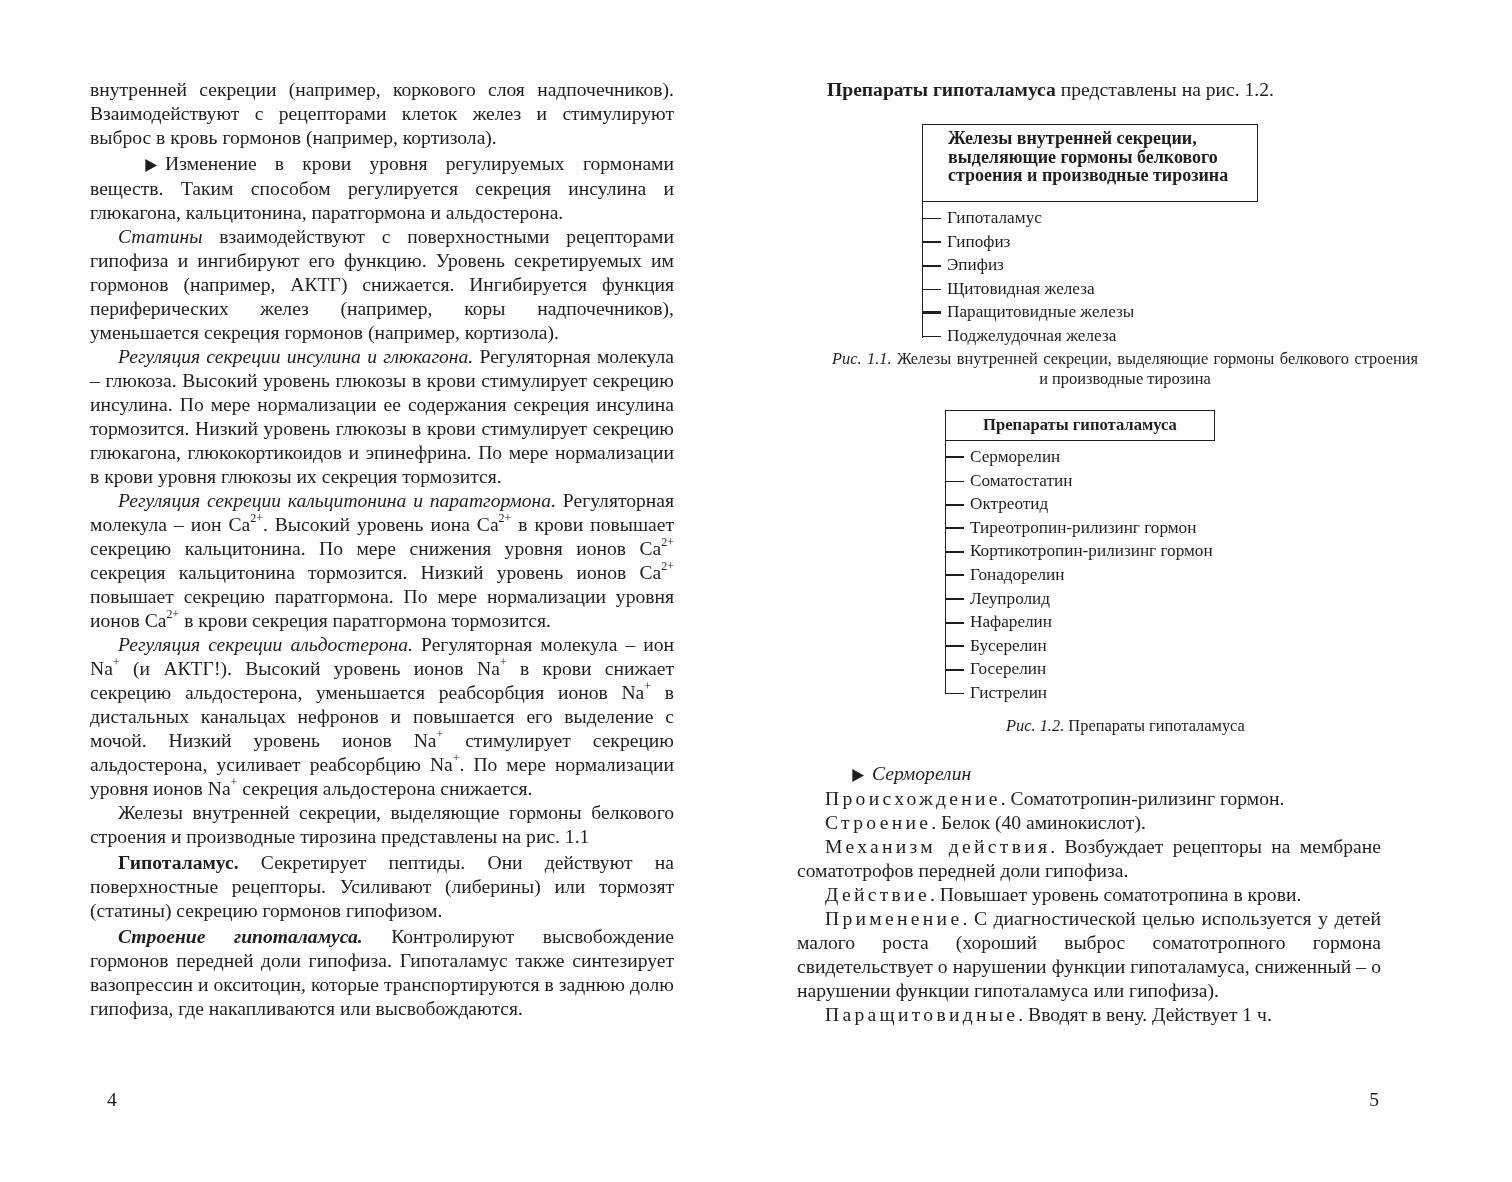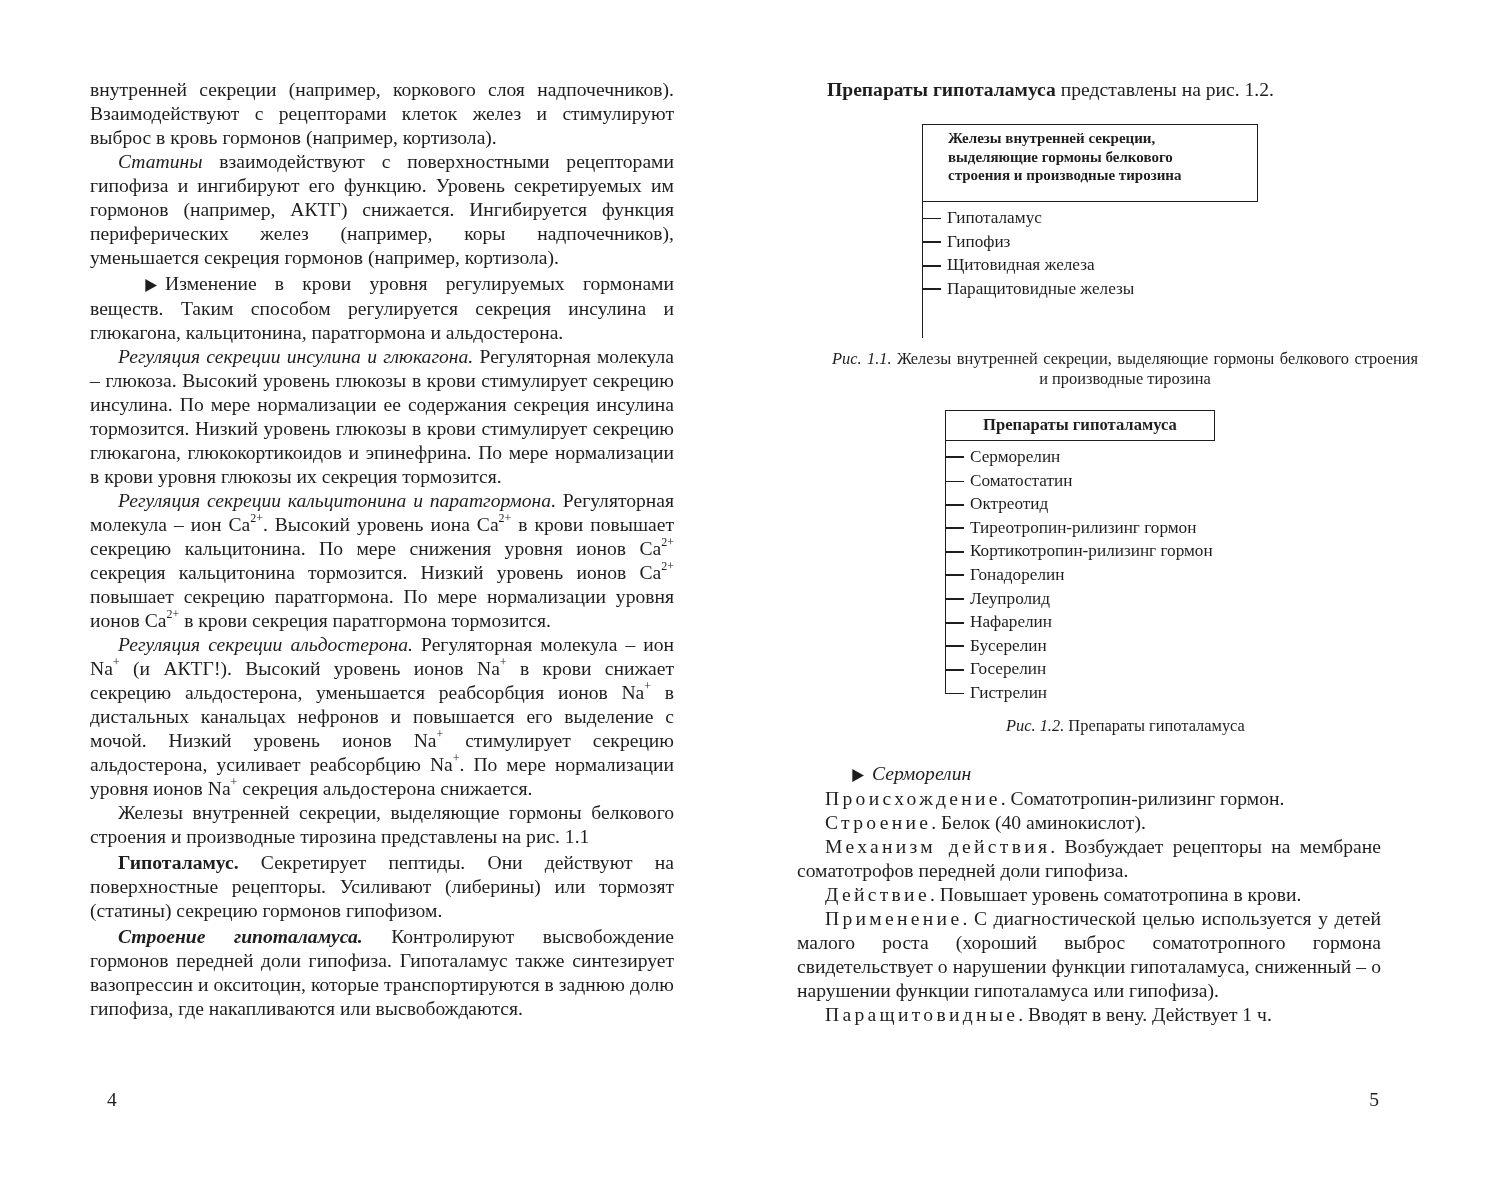--- a/index.html
+++ b/index.html
@@ -22,43 +22,43 @@
   .spaced { letter-spacing: 3.3px; }
 
   .pagenum { position: absolute; top: 1089px; font-size: 19.6px; }
   .pn-left { left: 107px; }
   .pn-right { right: 109px; }
 
   
   .diagram { position: absolute; font-size: 17.2px; line-height: 23.6px; }
   .diagram .box { border: 1.6px solid #1e1e1e; font-weight: bold; box-sizing: border-box; }
   .d1 { left: 190px; top: 124px; }
-  .d1 .box { width: 336px; height: 78px; padding: 4px 7px 0 25px; line-height: 18.5px; font-size: 15px; }
+  .d1 .box { width: 336px; height: 78px; padding: 4px 7px 0 25px; line-height: 18.5px; font-size: 18px; }
   .d2 { left: 213px; top: 410px; }
   .d2 .box { width: 270px; height: 31px; text-align: center; font-size: 16.6px; line-height: 27px; }
   .tree { position: relative; margin-left: 0; }
   .tree .spine { position: absolute; left: 0; top: 0; width: 1.4px; background: #1e1e1e; }
   .tree .item { position: relative; padding-left: 25px; height: 23.6px; white-space: nowrap; }
   .tree .item::before { content: ""; position: absolute; left: 0; top: 12px; width: 19px; height: 1.4px; background: #1e1e1e; }
   .tree .item.bold-tick::before { height: 2.4px; top: 11px; }
 
   .caption { position: absolute; font-size: 16.4px; line-height: 20px; text-align: justify; }
   .cap1 { left: 64px; top: 349px; width: 586px; text-align-last: center; margin-left: 36px; }
   .cap2 { left: 228px; top: 716px; width: 400px; margin-left: 46px; }
 </style>
 </head>
 <body>
 
 <div class="page page-left">
   <div class="col left-col">
     <p class="p" style="text-indent:0"><span>внутренней секреции (например, коркового слоя надпочечников). Взаимодействуют с рецепторами клеток желез и стимулируют выброс в кровь гормонов (например, кортизола).</span></p>
 
+    <p class="p gap"><span class="arrow">▶</span><span>Изменение в крови уровня регулируемых гормонами веществ. Таким способом регулируется секреция инсулина и глюкагона, кальцитонина, паратгормона и альдостерона.</span></p>
+
     <p class="p"><i>Статины</i><span> взаимодействуют с поверхностными рецепторами гипофиза и ингибируют его функцию. Уровень секретируемых им гормонов (например, АКТГ) снижается. Ингибируется функция периферических желез (например, коры надпочечников), уменьшается секреция гормонов (например, кортизола).</span></p>
-
-    <p class="p gap"><span class="arrow">▶</span><span>Изменение в крови уровня регулируемых гормонами веществ. Таким способом регулируется секреция инсулина и глюкагона, кальцитонина, паратгормона и альдостерона.</span></p>
 
     <p class="p"><i>Регуляция секреции инсулина и глюкагона.</i><span> Регуляторная молекула – глюкоза. Высокий уровень глюкозы в крови стимулирует секрецию инсулина. По мере нормализации ее содержания секреция инсулина тормозится. Низкий уровень глюкозы в крови стимулирует секрецию глюкагона, глюкокортикоидов и эпинефрина. По мере нормализации в крови уровня глюкозы их секреция тормозится.</span></p>
 
     <p class="p"><i>Регуляция секреции кальцитонина и паратгормона.</i><span> Регуляторная молекула – ион Ca</span><sup>2+</sup><span>. Высокий уровень иона Ca</span><sup>2+</sup><span> в крови повышает секрецию кальцитонина. По мере снижения уровня ионов Ca</span><sup>2+</sup><span> секреция кальцитонина тормозится. Низкий уровень ионов Ca</span><sup>2+</sup><span> повышает секрецию паратгормона. По мере нормализации уровня ионов Ca</span><sup>2+</sup><span> в крови секреция паратгормона тормозится.</span></p>
 
     <p class="p"><i>Регуляция секреции альдостерона.</i><span> Регуляторная молекула – ион Na</span><sup>+</sup><span> (и АКТГ!). Высокий уровень ионов Na</span><sup>+</sup><span> в крови снижает секрецию альдостерона, уменьшается реабсорбция ионов Na</span><sup>+</sup><span> в дистальных канальцах нефронов и повышается его выделение с мочой. Низкий уровень ионов Na</span><sup>+</sup><span> стимулирует секрецию альдостерона, усиливает реабсорбцию Na</span><sup>+</sup><span>. По мере нормализации уровня ионов Na</span><sup>+</sup><span> секреция альдостерона снижается.</span></p>
 
     <p class="p"><span>Железы внутренней секреции, выделяющие гормоны белкового строения и производные тирозина представлены на рис. 1.1</span></p>
 
     <p class="p gap"><b>Гипоталамус.</b><span> Секретирует пептиды. Они действуют на поверхностные рецепторы. Усиливают (либерины) или тормозят (статины) секрецию гормонов гипофизом.</span></p>
@@ -76,22 +76,24 @@
   <div class="diagram d1">
     <div class="box">
       <div>Железы внутренней секреции,</div>
       <div>выделяющие гормоны белкового</div>
       <div>строения и производные тирозина</div>
     </div>
     <div class="tree" style="padding-top:4px">
       <div class="spine" style="height:136px"></div>
       <div class="item">Гипоталамус</div>
       <div class="item bold-tick">Гипофиз</div>
+      <div class="item">Эпифиз</div>
       <div class="item">Щитовидная железа</div>
       <div class="item bold-tick">Паращитовидные железы</div>
+      <div class="item">Поджелудочная железа</div>
     </div>
   </div>
   <div class="caption cap1"><i>Рис. 1.1.</i><span> Железы внутренней секреции, выделяющие гормоны белкового строения и производные тирозина</span></div>
 
   <div class="diagram d2">
     <div class="box">Препараты гипоталамуса</div>
     <div class="tree" style="padding-top:4px">
       <div class="spine" style="height:252px"></div>
       <div class="item bold-tick">Серморелин</div>
       <div class="item">Соматостатин</div>

